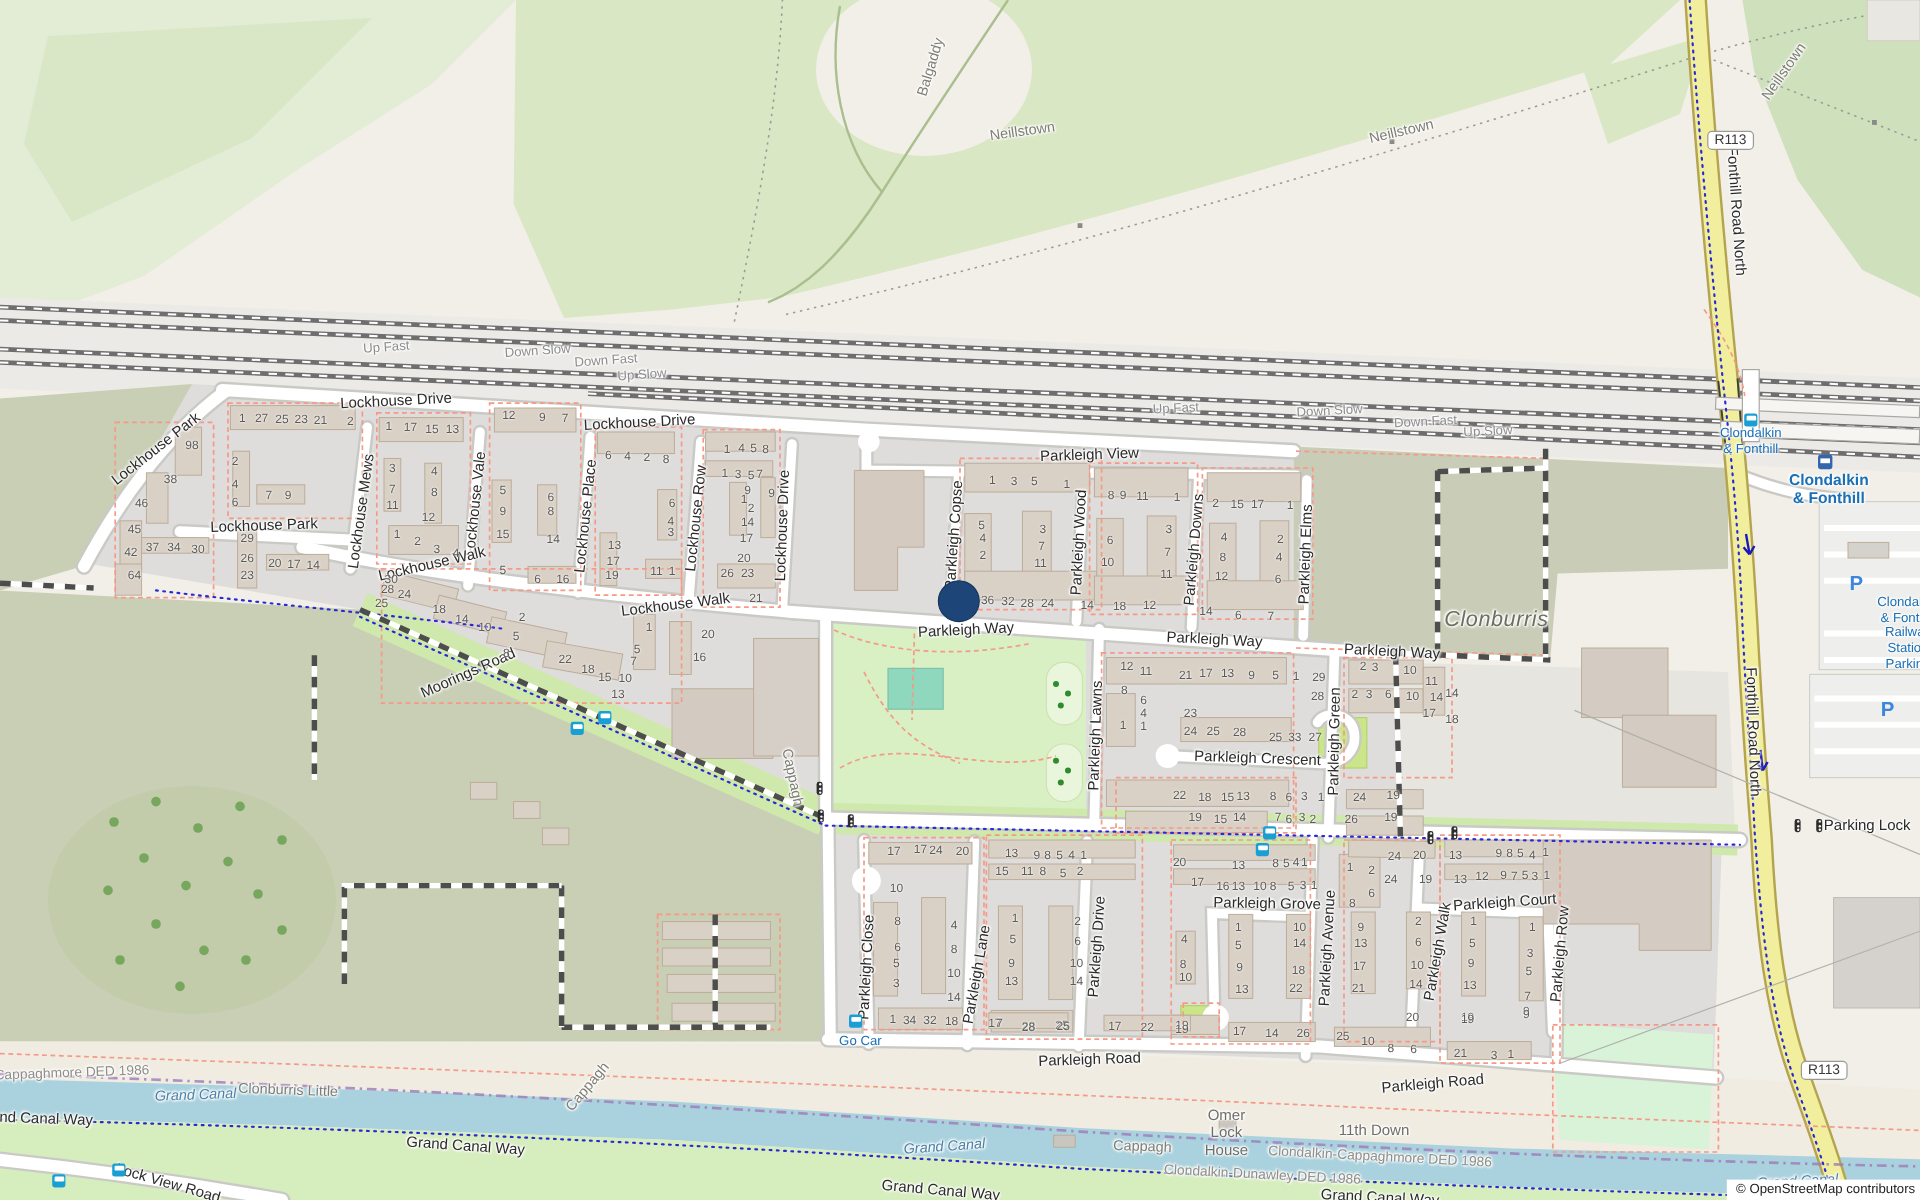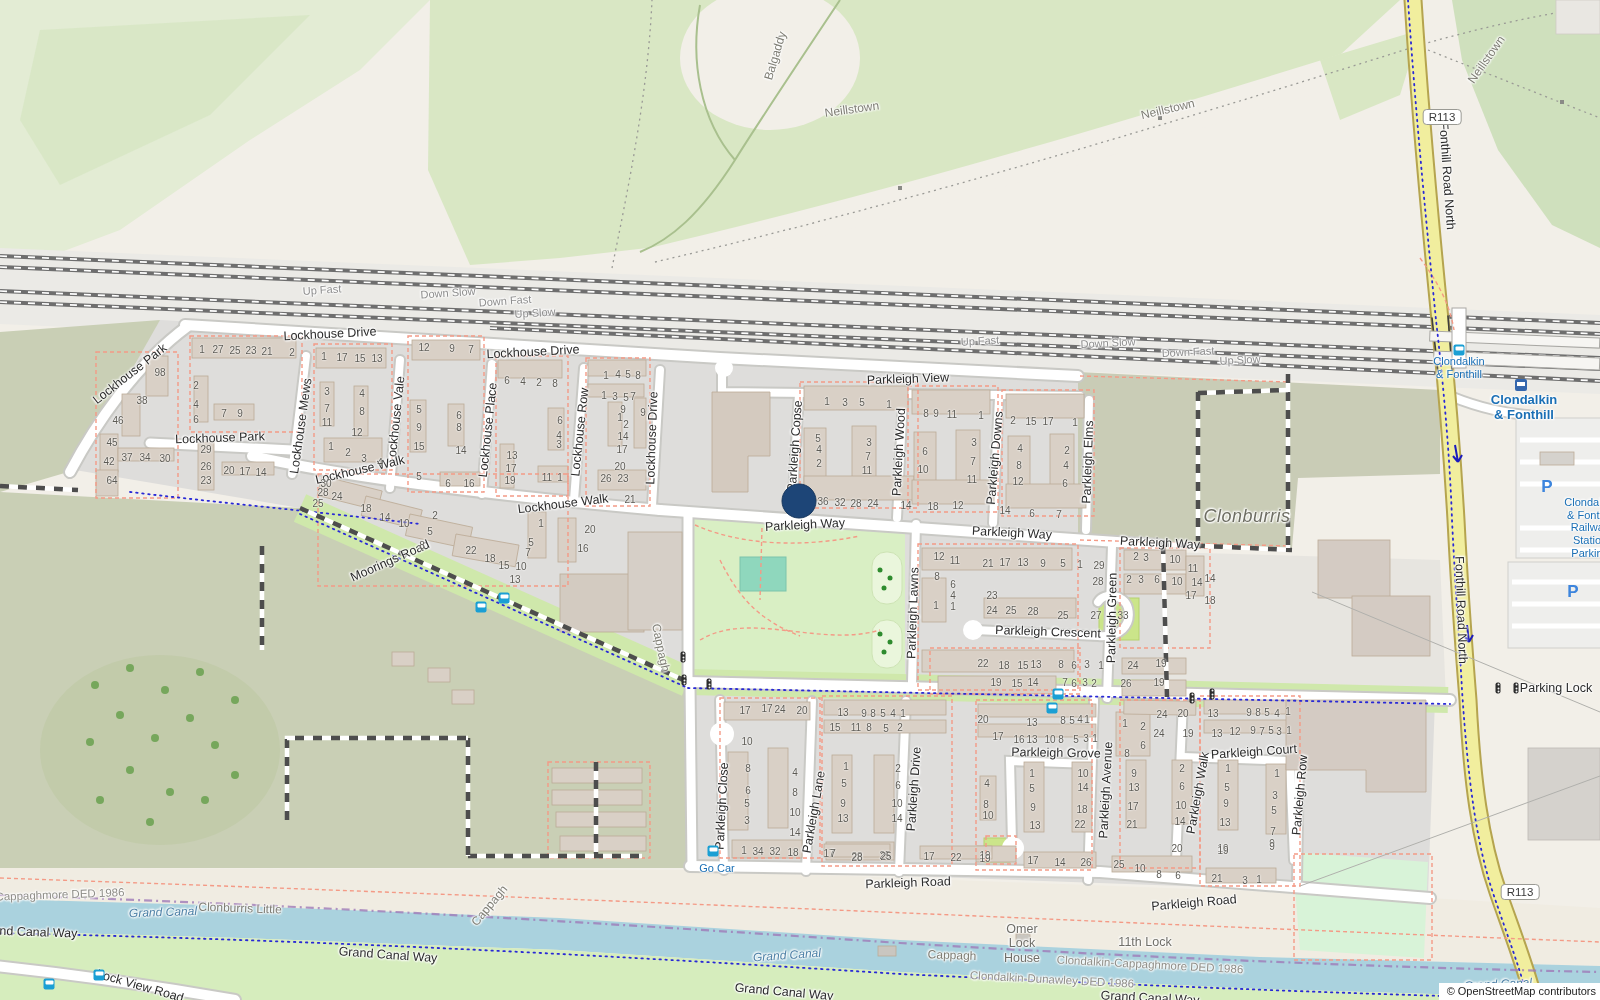--- a/index.html
+++ b/index.html
@@ -505,21 +505,21 @@
       <div class="lbl lbl-bigplace" style="left: 1247px; top: 516px; --r: 0deg;">Clonburris</div>
       <div class="lbl lbl-ded" style="left: 60px; top: 895px; --r: -2deg;">Cappaghmore DED 1986</div>
       <div class="lbl lbl-ded" style="left: 1052px; top: 980px; --r: 3deg;">Clondalkin-Dunawley DED 1986</div>
       <div class="lbl lbl-ded" style="left: 1150px; top: 965px; --r: 3deg;">Clondalkin-Cappaghmore DED 1986</div>
       <div class="lbl lbl-water" style="left: 163px; top: 913px; --r: -2deg;">Grand Canal</div>
       <div class="lbl lbl-water" style="left: 787px; top: 956px; --r: -4deg;">Grand Canal</div>
       <div class="lbl lbl-water" style="left: 1498px; top: 985px; --r: -3deg;">Grand Canal</div>
       <div class="lbl lbl-lock" style="left: 1022px; top: 944px; --r: 0deg;">Omer
 Lock
 House</div>
-      <div class="lbl lbl-lock" style="left: 1145px; top: 942px; --r: 0deg;">11th Lock</div>
+      <div class="lbl lbl-lock" style="left: 1145px; top: 942px; --r: 0deg;">11th Down</div>
       <div class="lbl lbl-transit small" style="left: 1459px; top: 368px; --r: 0deg;">Clondalkin
 &amp; Fonthill</div>
       <div class="lbl lbl-transit" style="left: 1524px; top: 408px; --r: 0deg;">Clondalkin
 &amp; Fonthill</div>
       <div class="lbl lbl-transit small" style="left: 1590px; top: 528px; --r: 0deg;">Clondalkin
 &amp; Fonthill
 Railway
 Station
 Parking</div>
       <div class="lbl lbl-transit small" style="left: 717px; top: 868px; --r: 0deg;">Go Car</div>
@@ -677,21 +677,21 @@
       <span class="hn" style="left: 937px; top: 576px;">8</span>
       <span class="hn" style="left: 953px; top: 584px;">6</span>
       <span class="hn" style="left: 953px; top: 595px;">4</span>
       <span class="hn" style="left: 936px; top: 605px;">1</span>
       <span class="hn" style="left: 953px; top: 606px;">1</span>
       <span class="hn" style="left: 992px; top: 595px;">23</span>
       <span class="hn" style="left: 992px; top: 610px;">24</span>
       <span class="hn" style="left: 1011px; top: 610px;">25</span>
       <span class="hn" style="left: 1033px; top: 611px;">28</span>
       <span class="hn" style="left: 1063px; top: 615px;">25</span>
-      <span class="hn" style="left: 1123px; top: 615px;">33</span>
+      <span class="hn" style="left: 1079px; top: 615px;">33</span>
       <span class="hn" style="left: 1096px; top: 615px;">27</span>
       <span class="hn" style="left: 983px; top: 663px;">22</span>
       <span class="hn" style="left: 1004px; top: 665px;">18</span>
       <span class="hn" style="left: 1023px; top: 665px;">15</span>
       <span class="hn" style="left: 1036px; top: 664px;">13</span>
       <span class="hn" style="left: 1061px; top: 664px;">8</span>
       <span class="hn" style="left: 1074px; top: 665px;">6</span>
       <span class="hn" style="left: 1087px; top: 664px;">3</span>
       <span class="hn" style="left: 1101px; top: 665px;">1</span>
       <span class="hn" style="left: 996px; top: 682px;">19</span>

